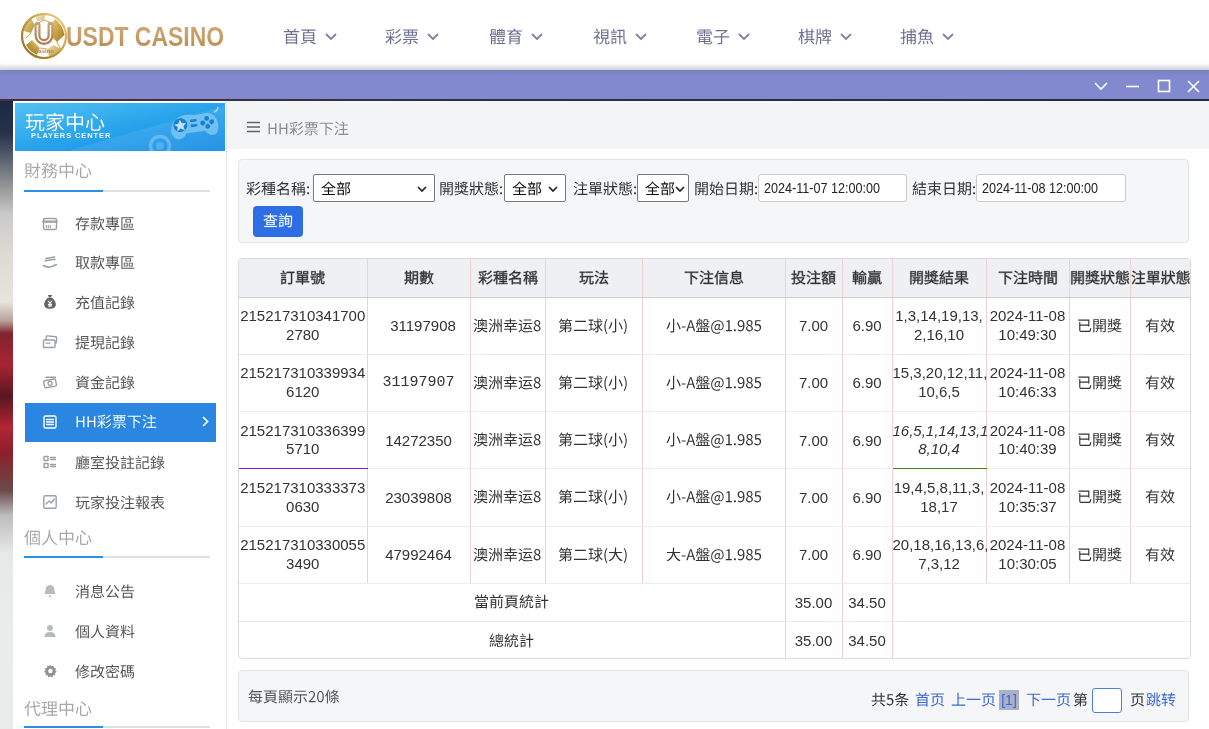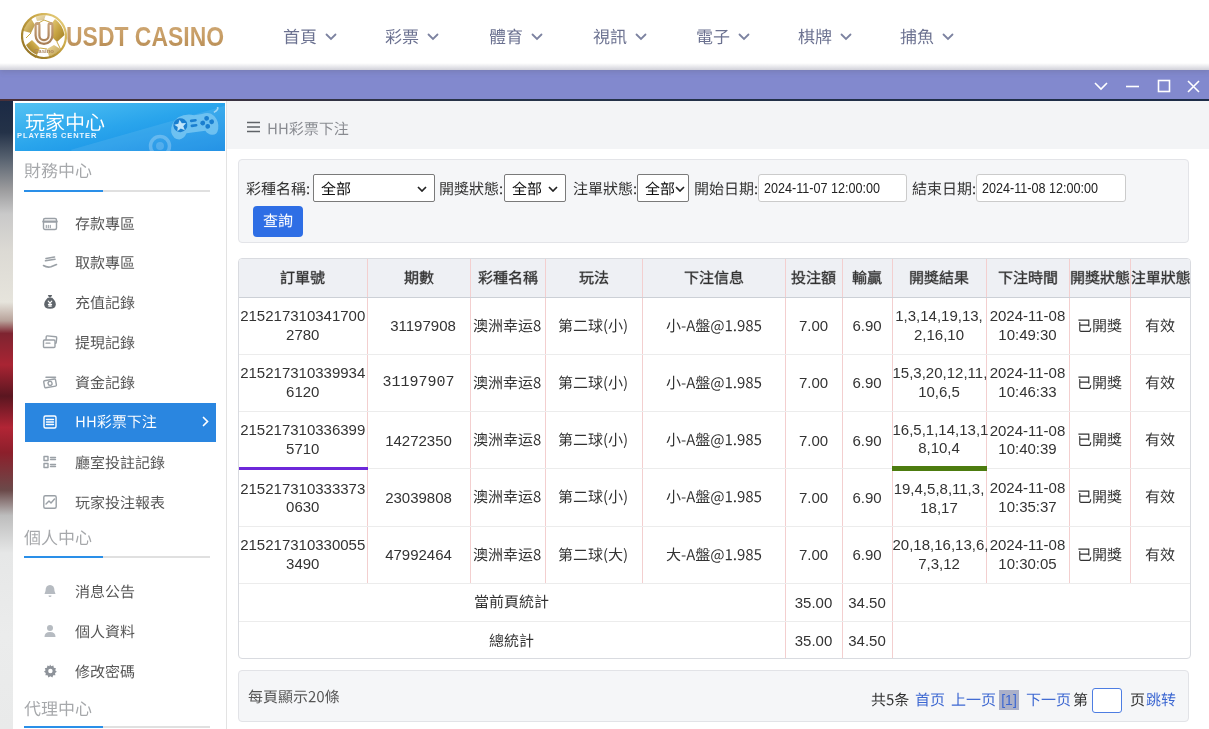--- a/index.html
+++ b/index.html
@@ -283,21 +283,21 @@
 <div class="a" style="left:25px;top:112px">
     <svg class="t" width="80.0" height="21.6" viewBox="0 0 80.0 21.6">
       <g fill="#fff" transform="translate(0,17.6) scale(0.020000,-0.020000)">
         <use href="#u73a9" x="0"></use>
         <use href="#u5bb6" x="1000"></use>
         <use href="#u4e2d" x="2000"></use>
         <use href="#u5fc3" x="3000"></use>
       </g>
     </svg>
   </div>
-<div class="a" style="left:17px;top:131px;font-size:7.5px;font-weight:bold;color:#eaf6ff;letter-spacing:0.9px">PLAYERS CENTER</div>
+<div class="a" style="left:31px;top:131px;font-size:7.5px;font-weight:bold;color:#eaf6ff;letter-spacing:0.9px">PLAYERS CENTER</div>
 <div class="a" style="left:24px;top:162px">
     <svg class="t" width="68.0" height="18.4" viewBox="0 0 68.0 18.4">
       <g fill="#a6a8ab" transform="translate(0,15.0) scale(0.017000,-0.017000)">
         <use href="#u8ca1" x="0"></use>
         <use href="#u52d9" x="1000"></use>
         <use href="#u4e2d" x="2000"></use>
         <use href="#u5fc3" x="3000"></use>
       </g>
     </svg>
   </div>
@@ -960,21 +960,21 @@
               <svg class="t" width="30.0" height="16.2" viewBox="0 0 30.0 16.2">
                 <g fill="#333" transform="translate(0,13.2) scale(0.015000,-0.015000)">
                   <use href="#u6709" x="0"></use>
                   <use href="#u6548" x="1000"></use>
                 </g>
               </svg>
             </div>
           </td>
         </tr>
         <tr style="height:57.3px">
-          <td style="border-right:1px solid #f3cfcf;border-bottom:3px solid #6d28d9;">
+          <td style="border-right:1px solid #f3cfcf;border-bottom:1px solid #6d28d9;">
             <div style="font-size:15px;color:#333;text-align:center;font-family:'Liberation Sans';line-height:18.5px">215217310336399<br>5710</div>
           </td>
           <td style="border-right:1px solid #f3cfcf;border-bottom:1px solid #ececec;">
             <div style="font-size:15px;color:#333;text-align:center;font-family:'Liberation Sans'">14272350</div>
           </td>
           <td style="border-right:1px solid #f3cfcf;border-bottom:1px solid #ececec;">
             <div style="display:flex;justify-content:center">
               <svg class="t" width="68.3" height="16.2" viewBox="0 0 68.3 16.2">
                 <g fill="#333" transform="translate(0,13.2) scale(0.015000,-0.015000)">
                   <use href="#u6fb3" x="0"></use>
@@ -1017,21 +1017,21 @@
                 </g>
               </svg>
             </div>
           </td>
           <td style="border-right:1px solid #f3cfcf;border-bottom:1px solid #ececec;">
             <div style="font-size:15px;color:#333;text-align:center;font-family:'Liberation Sans'">7.00</div>
           </td>
           <td style="border-right:1px solid #f3cfcf;border-bottom:1px solid #ececec;">
             <div style="font-size:15px;color:#333;text-align:center;font-family:'Liberation Sans'">6.90</div>
           </td>
-          <td style="border-right:1px solid #f3cfcf;border-bottom:5px solid #4d7c0f;">
+          <td style="border-right:1px solid #f3cfcf;border-bottom:1px solid #4d7c0f;font-style:italic;">
             <div style="font-size:15px;color:#333;text-align:center;font-family:'Liberation Sans';line-height:18.5px">16,5,1,14,13,1<br>8,10,4</div>
           </td>
           <td style="border-right:1px solid #f3cfcf;border-bottom:1px solid #ececec;">
             <div style="font-size:15px;color:#333;text-align:center;font-family:'Liberation Sans';line-height:18.5px">2024-11-08<br>10:40:39</div>
           </td>
           <td style="border-right:1px solid #f3cfcf;border-bottom:1px solid #ececec;">
             <div style="display:flex;justify-content:center">
               <svg class="t" width="45.0" height="16.2" viewBox="0 0 45.0 16.2">
                 <g fill="#333" transform="translate(0,13.2) scale(0.015000,-0.015000)">
                   <use href="#u5df2" x="0"></use>

